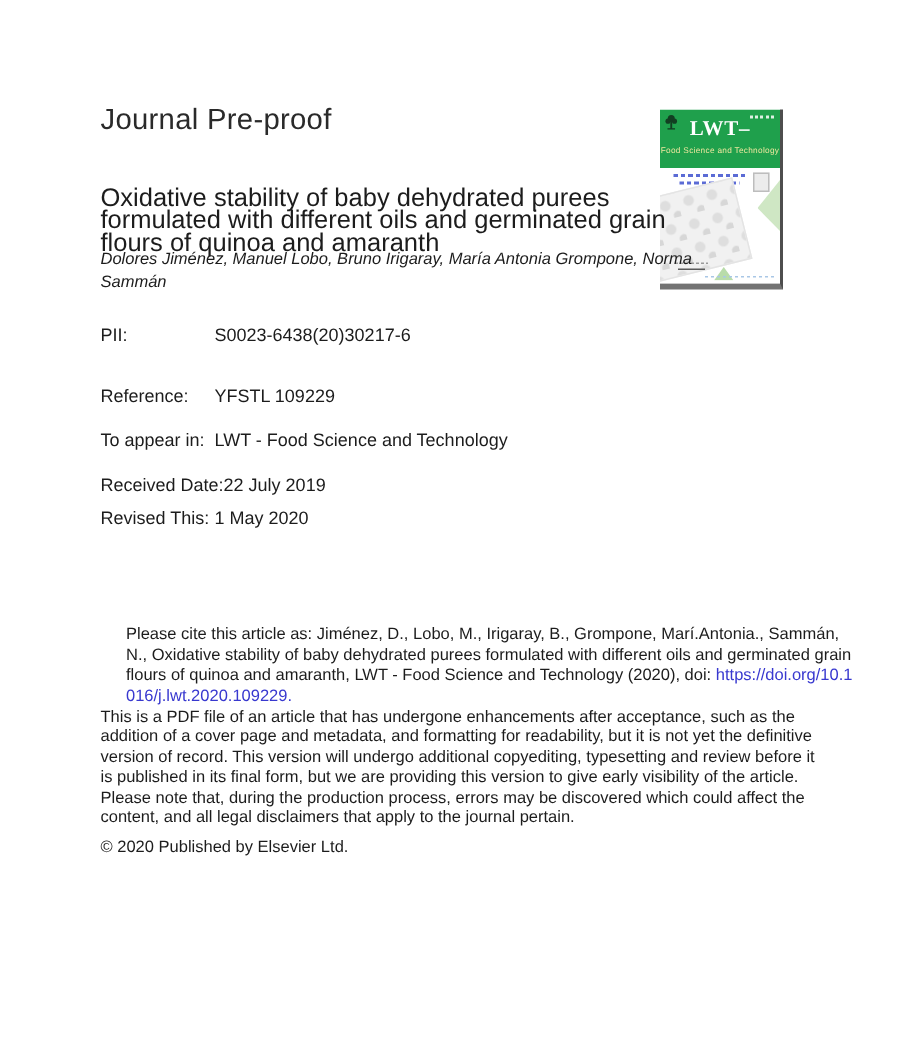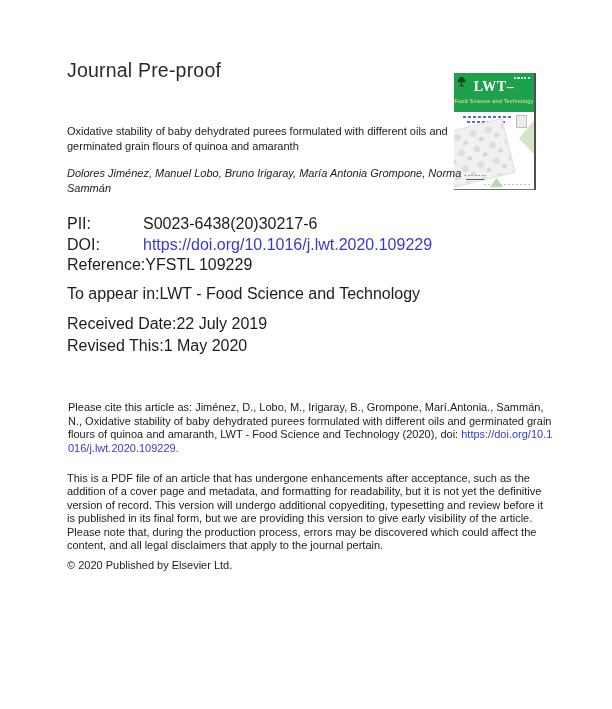--- a/index.html
+++ b/index.html
@@ -5,28 +5,28 @@
   html,body{margin:0;padding:0;}
   body{
     width:612px;height:709px;background:#ffffff;position:relative;
     font-family:"Liberation Sans", sans-serif;color:#1c1c1c;
     -webkit-font-smoothing:antialiased;
   }
   .page{position:absolute;inset:0;overflow:hidden;}
 
   
   .heading{
-    position:absolute;left:67px;top:59px;margin:0;
+    position:absolute;left:67px;top:69px;margin:0;
     font-size:19.5px;font-weight:400;color:#2a2a2a;letter-spacing:.2px;
   }
 
   
   .cover{
-    position:absolute;left:454px;top:73px;width:80px;height:116px;
-    background:#fff;border-right:2px solid #4e4e4e;border-bottom:1px solid #737373;
+    position:absolute;left:440px;top:73px;width:80px;height:116px;
+    background:#fff;border-right:2px solid #4e4e4e;border-bottom:4px solid #737373;
     overflow:hidden;
   }
   .cover-green{position:relative;height:39px;background:#1FA04C;}
   .tree-logo{position:absolute;left:3px;top:3px;width:9px;height:11px;}
   .vol-line{position:absolute;top:4px;right:4px;width:16px;height:2px;
     background:repeating-linear-gradient(90deg,rgba(255,255,255,.85) 0 2px,transparent 2px 3.5px);}
   .lwt{
     position:absolute;top:7px;left:0;right:0;text-align:center;
     font-family:"Liberation Serif", serif;font-weight:700;font-size:14px;
     color:#ffffff;letter-spacing:.5px;line-height:14px;
@@ -57,31 +57,31 @@
     background:#b9dcaa;clip-path:polygon(50% 0,0 100%,100% 100%);}
   .foot-line{position:absolute;height:1.5px;}
   .foot-line.f1{left:10px;bottom:13px;width:22px;
     background:repeating-linear-gradient(90deg,#9a9a9a 0 2px,transparent 2px 3.5px);}
   .foot-line.f2{left:12px;bottom:9px;width:18px;background:#5a5a5a;}
   .foot-blue{position:absolute;right:4px;bottom:4px;width:46px;height:1.5px;
     background:repeating-linear-gradient(90deg,#a9c7e6 0 2px,transparent 2px 4px);}
 
   
   .title{position:absolute;left:67px;top:124px;width:396px;margin:0;
-    font-size:11px;line-height:15px;}
+    font-size:17px;line-height:15px;}
   .authors{position:absolute;left:67px;top:166px;width:396px;margin:0;
     font-size:11px;line-height:15px;font-style:italic;}
-  .row{position:absolute;left:67px;font-size:16px;line-height:13px;white-space:nowrap;}
+  .row{position:absolute;left:67px;font-size:12px;line-height:13px;white-space:nowrap;}
   .lbl{display:inline-block;min-width:76px;}
   .r-pii{top:217px}.r-doi{top:238px}.r-ref{top:258px}
   .r-appear{top:287px}
   .r-recv{top:317px}.r-rev{top:339px}.r-acc{top:360px}
   .italic{}
   a.link{color:#3838CF;text-decoration:none;cursor:pointer;}
-  .citation{position:absolute;left:67px;top:400px;width:486px;margin:1px;
+  .citation{position:absolute;left:67px;top:400px;width:486px;margin:17px;
     font-size:11px;line-height:13.5px;}
   .citation a.link{word-break:break-all;}
   .disclaimer{position:absolute;left:67px;top:472px;width:486px;margin:0;
     font-size:11px;line-height:13.4px;}
   .copyright{position:absolute;left:67px;top:559px;margin:0;font-size:11px;}
 </style>
 </head>
 <body>
 
 <div class="page">
@@ -115,23 +115,20 @@
   </div>
 
   <p class="title">Oxidative stability of baby dehydrated purees formulated with different oils and germinated grain flours of quinoa and amaranth</p>
 
   <p class="authors">Dolores Jiménez, Manuel Lobo, Bruno Irigaray, María Antonia Grompone, Norma Sammán</p>
 
   <div class="row r-pii">
     <span class="lbl">PII:</span><span>S0023-6438(20)30217-6</span>
   </div>
 
-  <div class="row r-doi">
-    <span class="lbl">DOI:</span><a class="link" href="#">https://doi.org/10.1016/j.lwt.2020.109229</a>
-  </div>
 
   <div class="row r-ref">
     <span class="lbl">Reference:</span><span>YFSTL 109229</span>
   </div>
 
   <div class="row r-appear">
     <span class="lbl">To appear in:</span><span class="italic">LWT - Food Science and Technology</span>
   </div>
 
   <div class="row r-recv">

